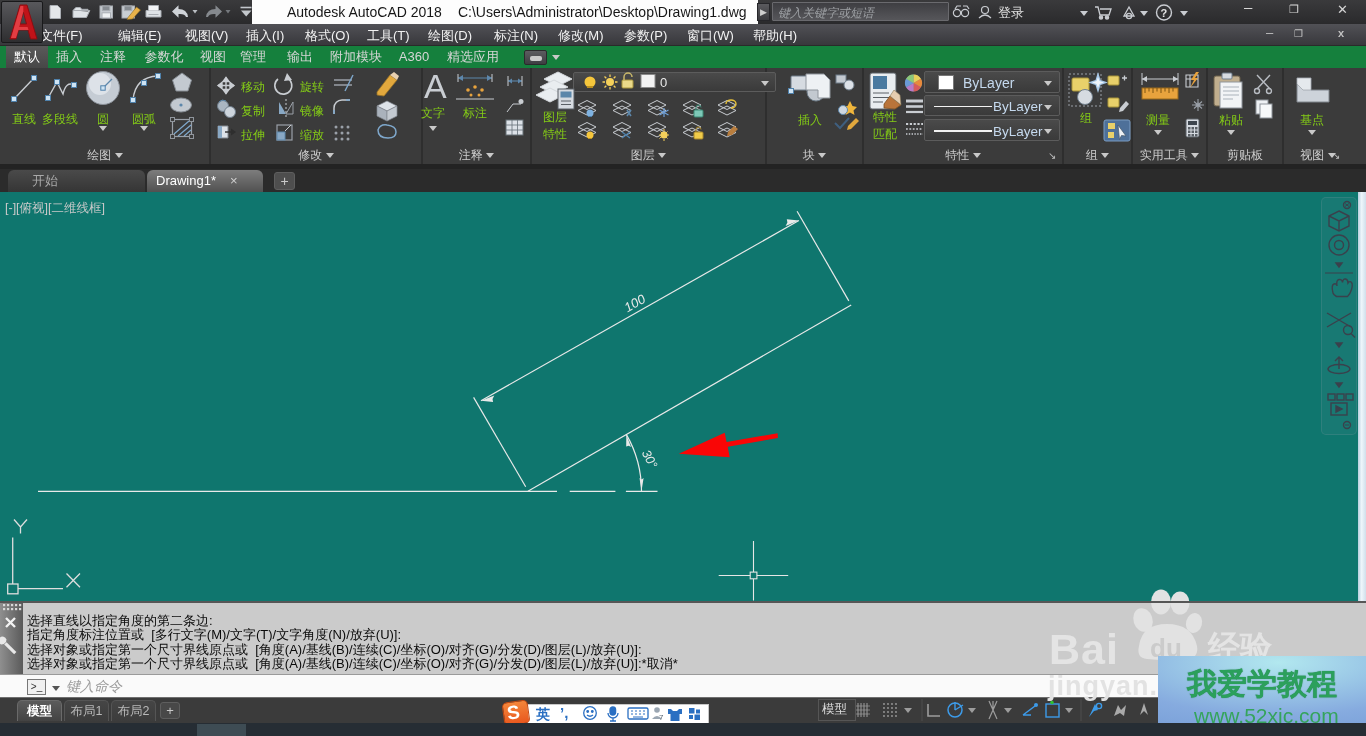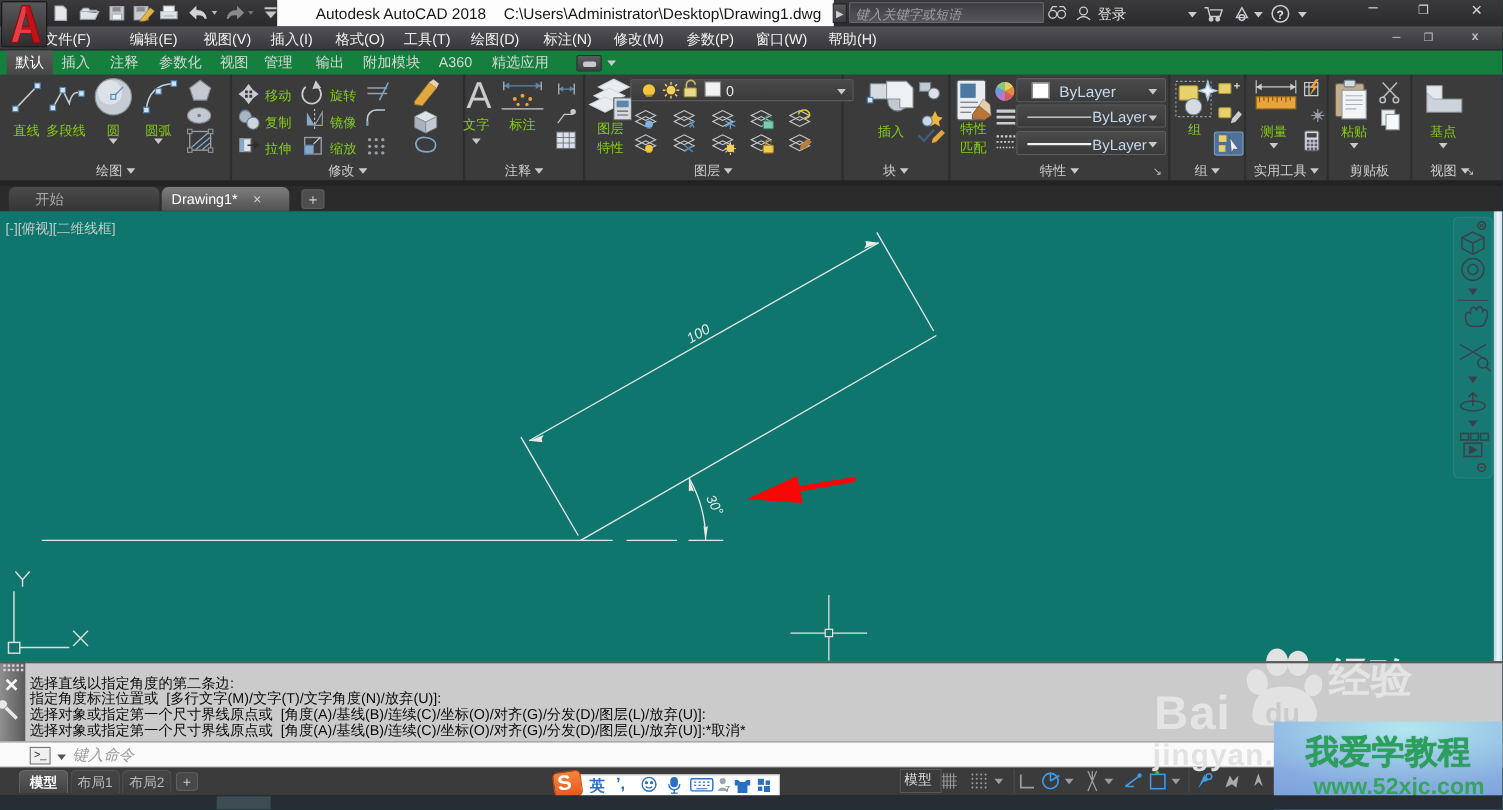--- a/index.html
+++ b/index.html
@@ -676,23 +676,23 @@
   <svg class="abs" style="left:1128px;top:586px" width="78" height="84" viewBox="0 0 78 84">
     <g fill="#e2e2e2">
       <ellipse cx="15" cy="34" rx="9.5" ry="12" transform="rotate(-18 15 34)"></ellipse>
       <ellipse cx="33" cy="16" rx="10" ry="12.5"></ellipse>
       <ellipse cx="52" cy="17" rx="9.5" ry="11.5"></ellipse>
       <ellipse cx="66" cy="37" rx="8" ry="10" transform="rotate(14 66 37)"></ellipse>
       <path d="M11 60 q3 -22 28 -22 q25 0 30 22 q2 12 -10 13 q-9 1 -20 1 q-11 0 -20 -1 q-11 -1 -8 -13z"></path>
     </g>
     <text x="22" y="71" font-size="26" font-weight="bold" fill="#cbcbcb" font-family="Liberation Sans">du</text>
   </svg>
-  <div class="abs" style="left:1208px;top:591px;color:#e4e4e4;font-size:38px;font-weight:bold">经验</div>
+  <div class="abs" style="left:1208px;top:626px;color:#e4e4e4;font-size:32px;font-weight:bold">经验</div>
   <div class="abs" style="left:1048px;top:671px;color:#e2e2e2;font-size:27px;font-weight:bold;letter-spacing:1px">jingyan.b</div>
 
   <div class="abs" style="left:1158px;top:656px;width:208px;height:80px;background:radial-gradient(ellipse 150% 120% at 58% 8%,#b2e8ef,#86abdf 55%,#6f97d3)">
     <div class="abs" style="left:29px;top:8px;font-size:30px;font-weight:bold;color:#2ba05c;text-shadow:0 0 1px #1d7a42">我爱学教程</div>
-    <div class="abs" style="left:36px;top:48px;font-size:21px;font-weight:bold;color:#35a45c">www.52xjc.com</div>
+    <div class="abs" style="left:36px;top:48px;font-size:21px;font-weight:normal;color:#35a45c">www.52xjc.com</div>
   </div>
   <div class="abs" id="bottomstrip">
     <div class="abs" style="left:197px;top:1px;width:49px;height:12px;background:#3e4c54"></div>
   </div>
 </div>
 
 </body></html>

